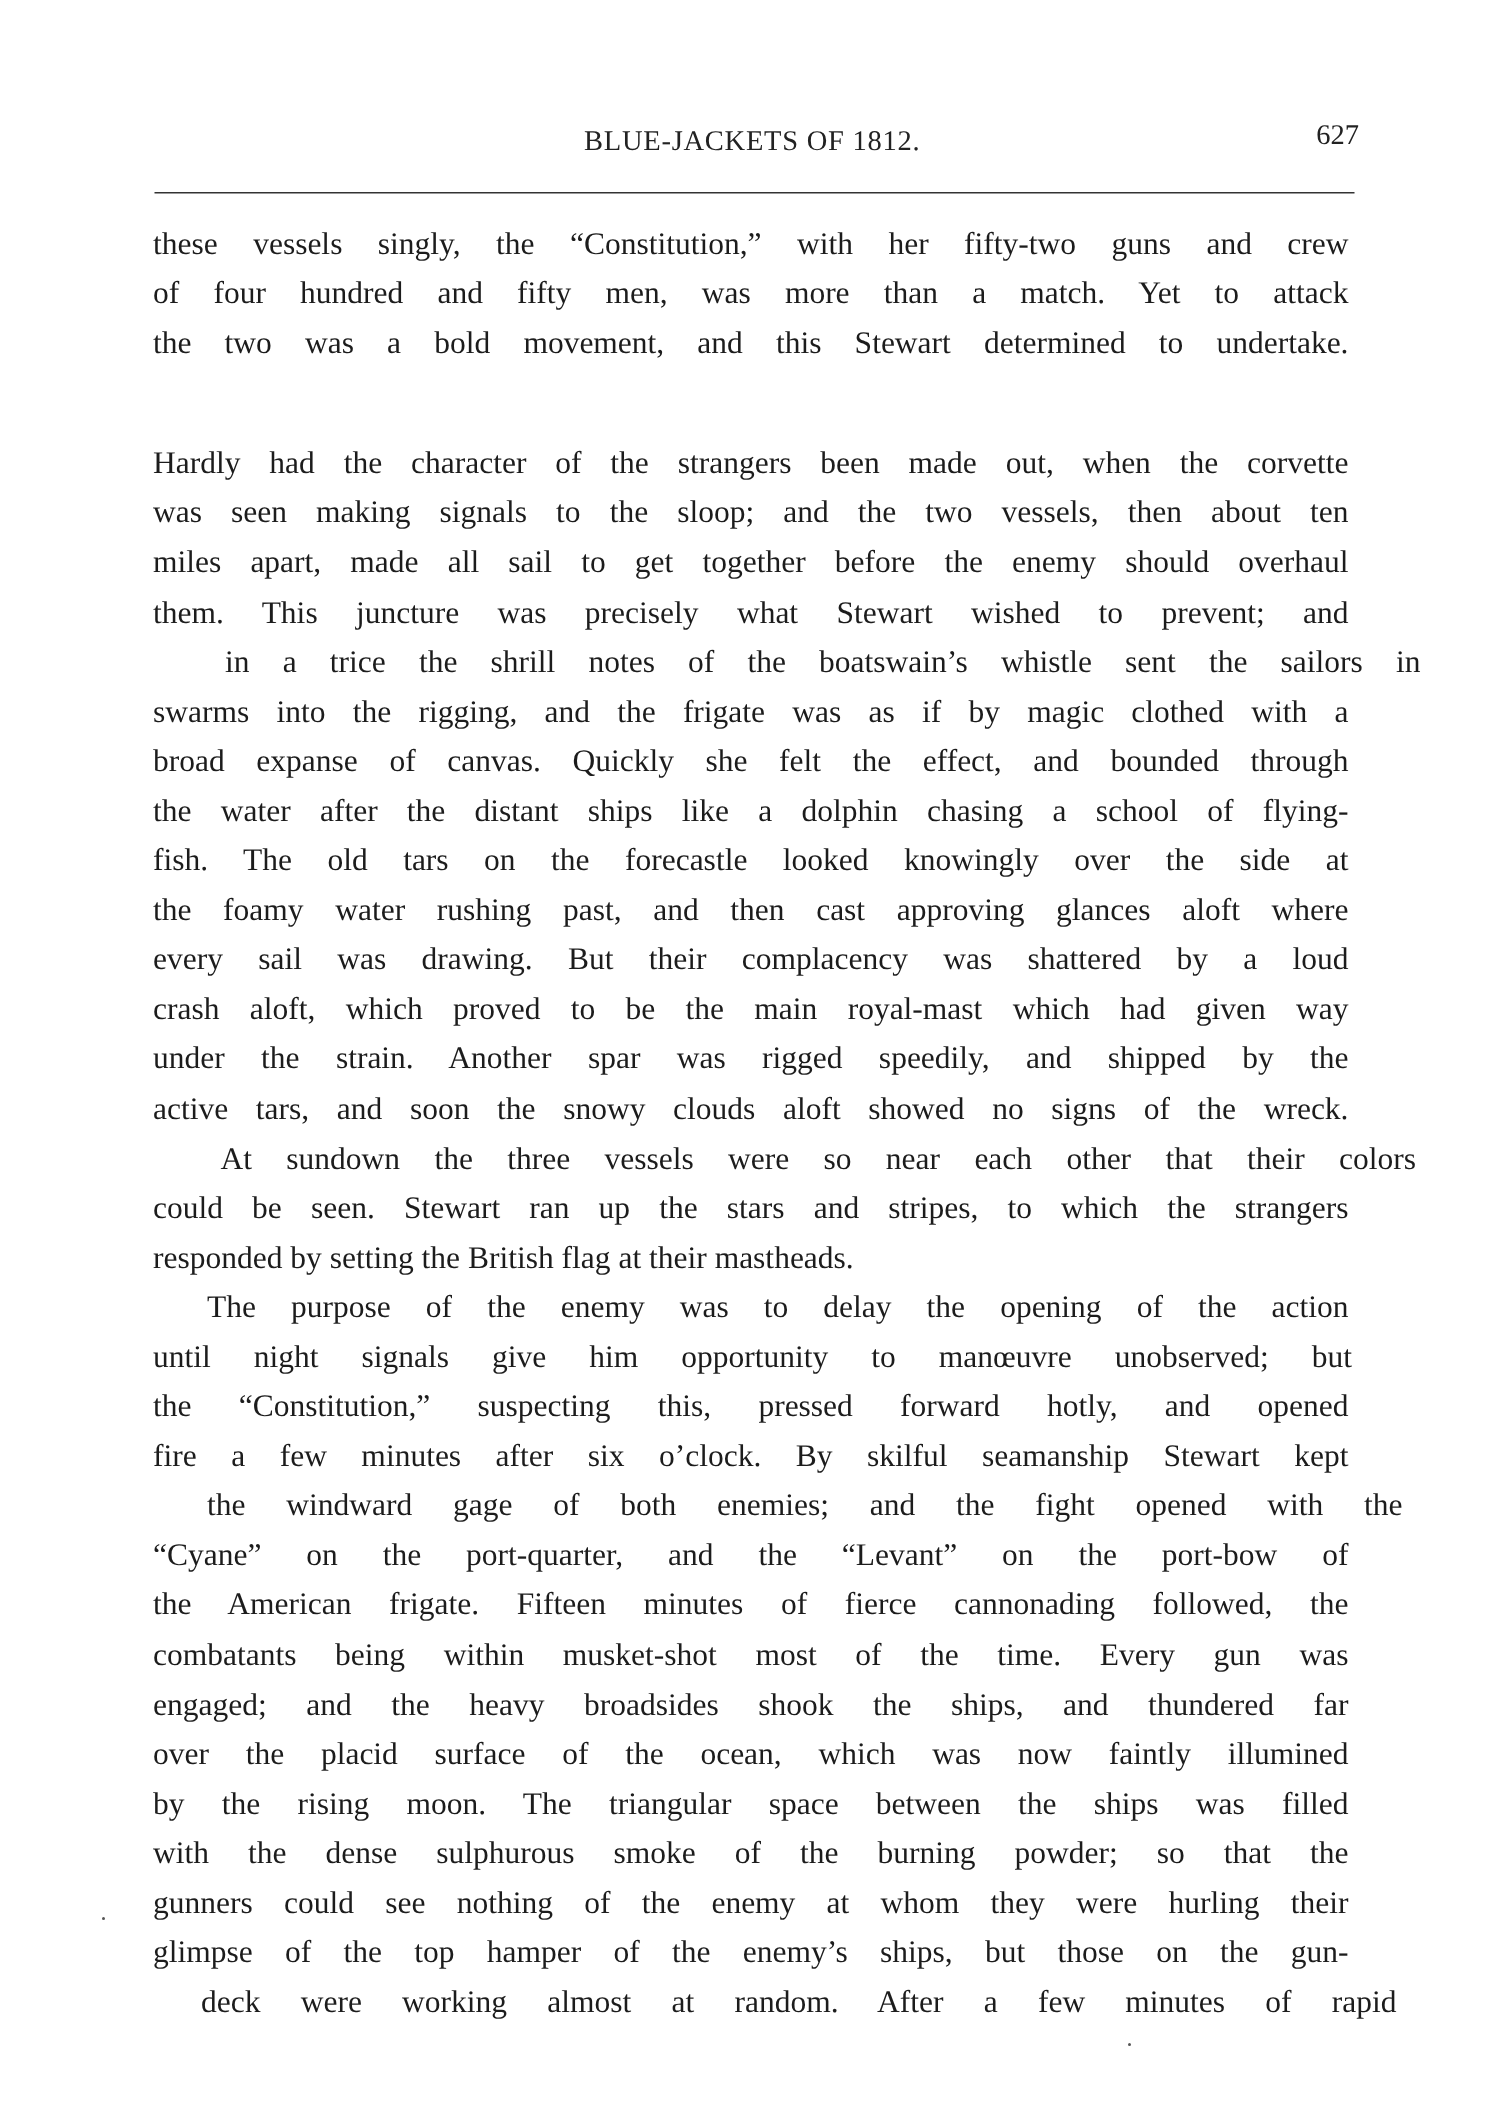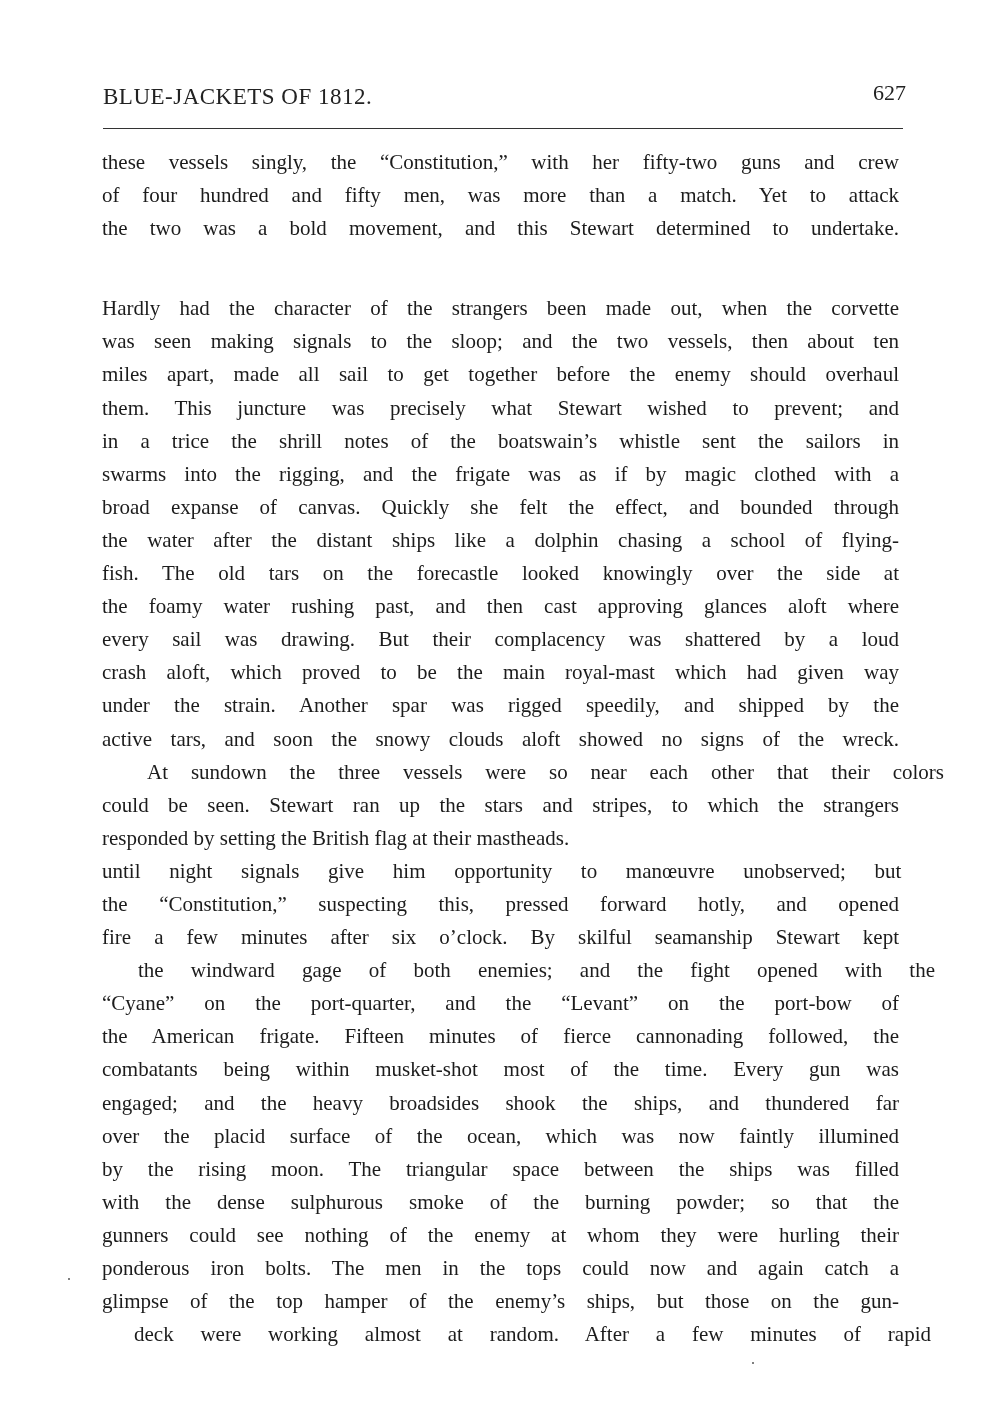--- a/index.html
+++ b/index.html
@@ -20,29 +20,30 @@
       left: 103px;
       top: 80px;
       width: 797px;
       height: 36px;
     }
     .running-title {
       position: absolute;
       left: 0;
       right: 0;
       top: 4px;
-      font-size: 23px;
+      text-align: center;
+      font-size: 19px;
       letter-spacing: 0.5px;
       color: #222;
     }
     .page-number {
       position: absolute;
       right: -6px;
       top: 0px;
-      font-size: 22px;
+      font-size: 19px;
       color: #222;
     }
     .header-rule {
       position: absolute;
       left: 103px;
       top: 128px;
       width: 800px;
       height: 0;
       border-top: 1.6px solid #333;
     }
@@ -92,47 +93,47 @@
 
 <div class="body-text">
   <p class="para">
     <span class="line" style="white-space: nowrap; word-spacing: 18.3641px; text-align-last: left;">these vessels singly, the “Constitution,” with her fifty-two guns and crew</span>
     <span class="line" style="white-space: nowrap; word-spacing: 17.524px; text-align-last: left;">of four hundred and fifty men, was more than a match. Yet to attack</span>
     <span class="line" style="white-space: nowrap; word-spacing: 16.8395px; text-align-last: left;">the two was a bold movement, and this Stewart determined to undertake.</span>
     <span class="line" style="white-space: nowrap; word-spacing: 13.9883px; text-align-last: left; margin-top: 47px;">Hardly had the character of the strangers been made out, when the corvette</span>
     <span class="line" style="white-space: nowrap; word-spacing: 14.1094px; text-align-last: left;">was seen making signals to the sloop; and the two vessels, then about ten</span>
     <span class="line" style="white-space: nowrap; word-spacing: 14.1771px; text-align-last: left;">miles apart, made all sail to get together before the enemy should overhaul</span>
     <span class="line" style="white-space: nowrap; word-spacing: 20.3109px; text-align-last: left;">them. This juncture was precisely what Stewart wished to prevent; and</span>
-    <span class="line" style="white-space: nowrap; word-spacing: 16.8474px; text-align-last: left;">in a trice the shrill notes of the boatswain’s whistle sent the sailors in</span>
+    <span class="line" style="white-space: nowrap; word-spacing: 16.8474px; text-align-last: left; margin-left: 48px;">in a trice the shrill notes of the boatswain’s whistle sent the sailors in</span>
     <span class="line" style="white-space: nowrap; word-spacing: 12.8973px; text-align-last: left;">swarms into the rigging, and the frigate was as if by magic clothed with a</span>
     <span class="line" style="white-space: nowrap; word-spacing: 15.8182px; text-align-last: left;">broad expanse of canvas. Quickly she felt the effect, and bounded through</span>
     <span class="line" style="white-space: nowrap; word-spacing: 14.2488px; text-align-last: left;">the water after the distant ships like a dolphin chasing a school of flying-</span>
     <span class="line" style="white-space: nowrap; word-spacing: 18.3841px; text-align-last: left;">fish. The old tars on the forecastle looked knowingly over the side at</span>
     <span class="line" style="white-space: nowrap; word-spacing: 15.8366px; text-align-last: left;">the foamy water rushing past, and then cast approving glances aloft where</span>
     <span class="line" style="white-space: nowrap; word-spacing: 18.2741px; text-align-last: left;">every sail was drawing. But their complacency was shattered by a loud</span>
     <span class="line" style="white-space: nowrap; word-spacing: 14.9531px; text-align-last: left;">crash aloft, which proved to be the main royal-mast which had given way</span>
     <span class="line" style="white-space: nowrap; word-spacing: 18.9773px; text-align-last: left;">under the strain. Another spar was rigged speedily, and shipped by the</span>
     <span class="line" style="white-space: nowrap; word-spacing: 13.1695px; text-align-last: left;">active tars, and soon the snowy clouds aloft showed no signs of the wreck.</span>
     <span class="line" style="white-space: nowrap; word-spacing: 17.6276px; text-align-last: left; margin-left: 45px;">At sundown the three vessels were so near each other that their colors</span>
     <span class="line" style="white-space: nowrap; word-spacing: 14.1599px; text-align-last: left;">could be seen. Stewart ran up the stars and stripes, to which the strangers</span>
     <span class="line last">responded by setting the British flag at their mastheads.</span>
   </p>
   <p class="para">
+    <span class="line indent" style="white-space: nowrap; word-spacing: 18.125px; text-align-last: left;">The purpose of the enemy was to delay the opening of the action</span>
     <span class="line" style="white-space: nowrap; word-spacing: 23.4219px; text-align-last: left;">until night signals give him opportunity to manœuvre unobserved; but</span>
     <span class="line" style="white-space: nowrap; word-spacing: 26.2363px; text-align-last: left;">the “Constitution,” suspecting this, pressed forward hotly, and opened</span>
     <span class="line" style="white-space: nowrap; word-spacing: 17.7415px; text-align-last: left;">fire a few minutes after six o’clock. By skilful seamanship Stewart kept</span>
     <span class="line" style="white-space: nowrap; word-spacing: 21.9304px; text-align-last: left; margin-left: 36px;">the windward gage of both enemies; and the fight opened with the</span>
     <span class="line" style="white-space: nowrap; word-spacing: 24.6797px; text-align-last: left;">“Cyane” on the port-quarter, and the “Levant” on the port-bow of</span>
     <span class="line" style="white-space: nowrap; word-spacing: 19.8108px; text-align-last: left;">the American frigate. Fifteen minutes of fierce cannonading followed, the</span>
     <span class="line" style="white-space: nowrap; word-spacing: 20.5px; text-align-last: left;">combatants being within musket-shot most of the time. Every gun was</span>
     <span class="line" style="white-space: nowrap; word-spacing: 21.0906px; text-align-last: left;">engaged; and the heavy broadsides shook the ships, and thundered far</span>
     <span class="line" style="white-space: nowrap; word-spacing: 19.2301px; text-align-last: left;">over the placid surface of the ocean, which was now faintly illumined</span>
     <span class="line" style="white-space: nowrap; word-spacing: 19.5781px; text-align-last: left;">by the rising moon. The triangular space between the ships was filled</span>
     <span class="line" style="white-space: nowrap; word-spacing: 20.7571px; text-align-last: left;">with the dense sulphurous smoke of the burning powder; so that the</span>
     <span class="line" style="white-space: nowrap; word-spacing: 15.582px; text-align-last: left;">gunners could see nothing of the enemy at whom they were hurling their</span>
-    <span class="line" style="white-space: nowrap; word-spacing: 15.6683px; text-align-last: left;">ponderous iron bolts. The men in the tops could now and again catch a</span>
     <span class="line" style="white-space: nowrap; word-spacing: 16.2632px; text-align-last: left;">glimpse of the top hamper of the enemy’s ships, but those on the gun-</span>
     <span class="line" style="white-space: nowrap; word-spacing: 21.5611px; text-align-last: left; margin-left: 32px;">deck were working almost at random. After a few minutes of rapid</span>
   </p>
 </div>
 
 <div class="speck" style="left:68px; top:1278px;"></div>
 <div class="speck" style="left:752px; top:1362px;"></div>
 
 </body></html>

